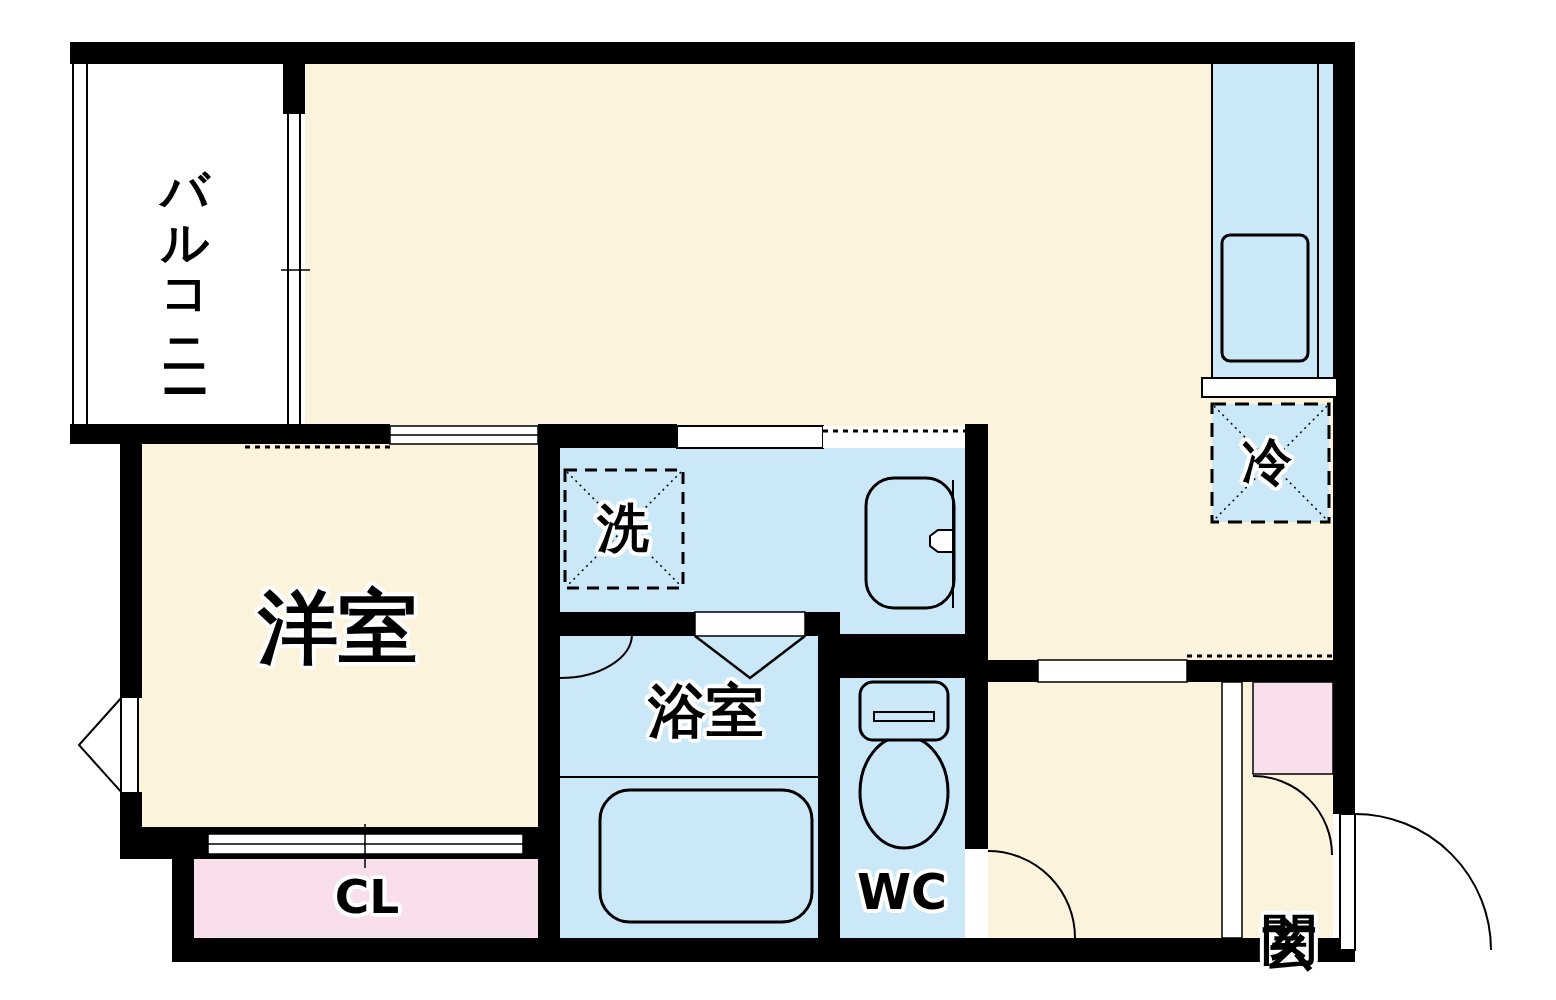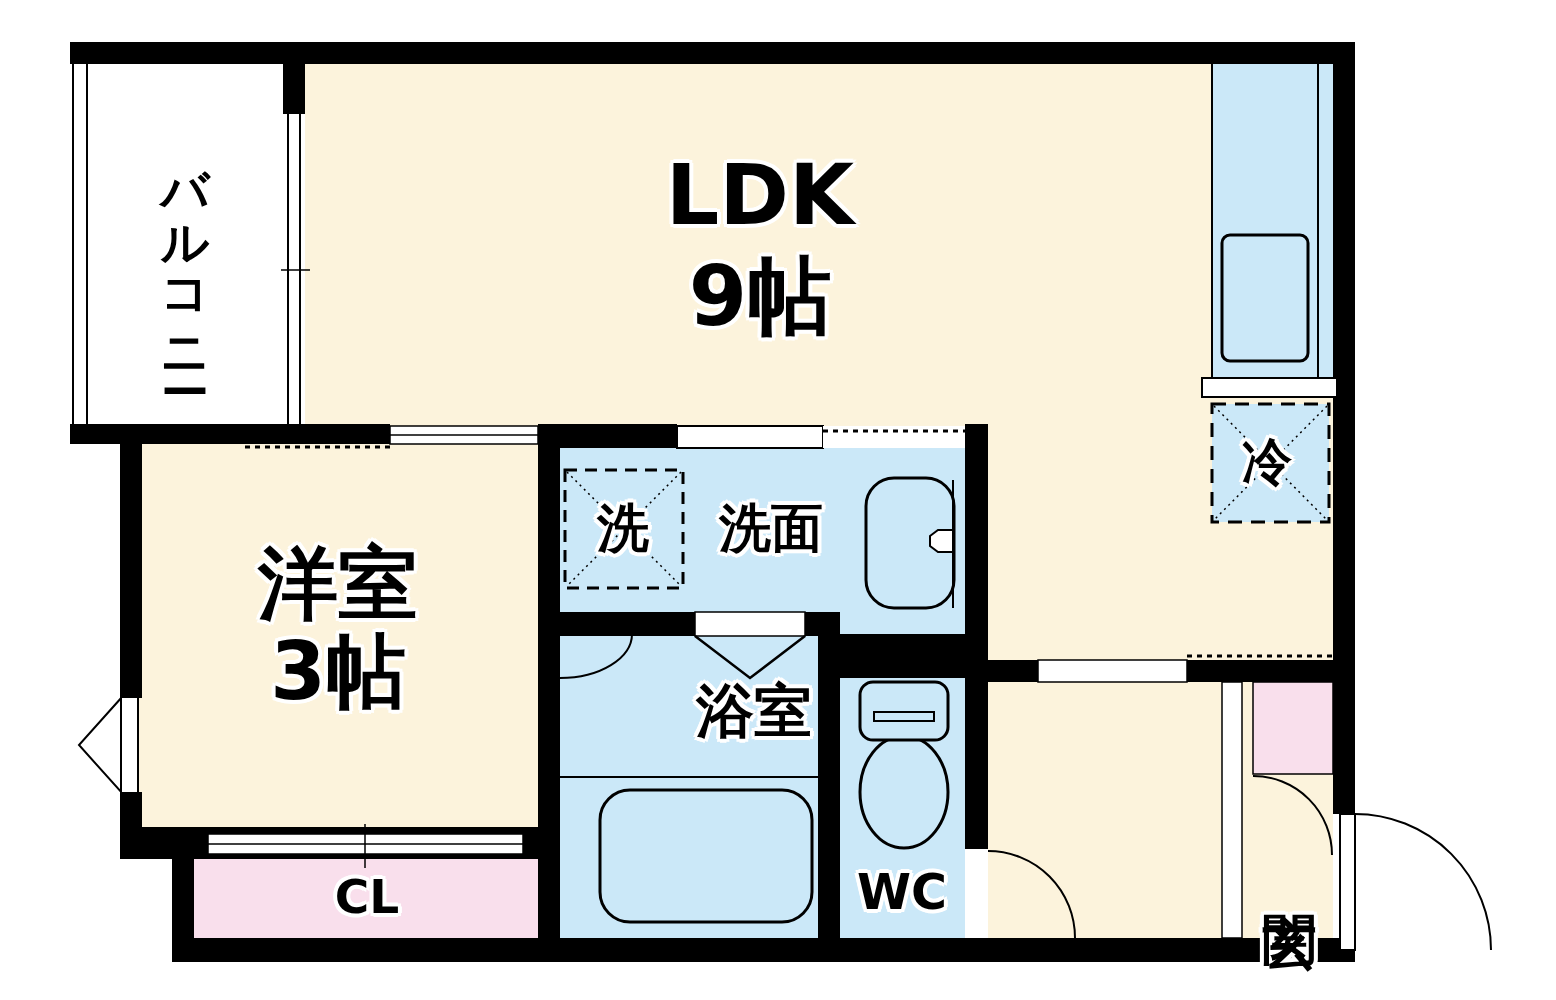--- a/index.html
+++ b/index.html
@@ -164,37 +164,31 @@
 
     <g>
       <line x1="245" y1="447" x2="390" y2="447" class="ln" stroke-width="3" stroke-dasharray="5 5"></line>
       <line x1="823" y1="431" x2="965" y2="431" class="ln" stroke-width="3" stroke-dasharray="5 5"></line>
       <line x1="1187" y1="656" x2="1333" y2="656" class="ln" stroke-width="3" stroke-dasharray="5 5"></line>
     </g>
   </svg>
 
   <div class="lbl vert" style="left:186px;top:253px;font-size:48px;">バルコニー</div>
 
-  <div class="lbl" style="left:760px;top:246px;font-size:84px;line-height:1.2;">
-    <span class="line">LDK</span>
-    <span class="line">9帖</span>
-  </div>
 
   <div class="lbl" style="left:338px;top:628px;font-size:80px;line-height:1.1;">
     <span class="line">洋室</span>
-    <span class="line">3帖</span>
   </div>
 
   <div class="lbl" style="left:367px;top:896px;font-size:47px;">CL</div>
 
   <div class="lbl" style="left:623px;top:529px;font-size:52px;">洗</div>
 
-  <div class="lbl" style="left:771px;top:529px;font-size:52px;">洗面</div>
 
-  <div class="lbl" style="left:706px;top:712px;font-size:58px;margin-left:48px;">浴室</div>
+  <div class="lbl" style="left:706px;top:712px;font-size:58px;">浴室</div>
 
   <div class="lbl" style="left:902px;top:892px;font-size:49px;">WC</div>
 
   <div class="lbl" style="left:1267px;top:462px;font-size:50px;">冷</div>
 
   <div class="lbl vert" style="left:1289px;top:872px;font-size:54px;">玄関</div>
 
 </div>
 
 </body></html>

